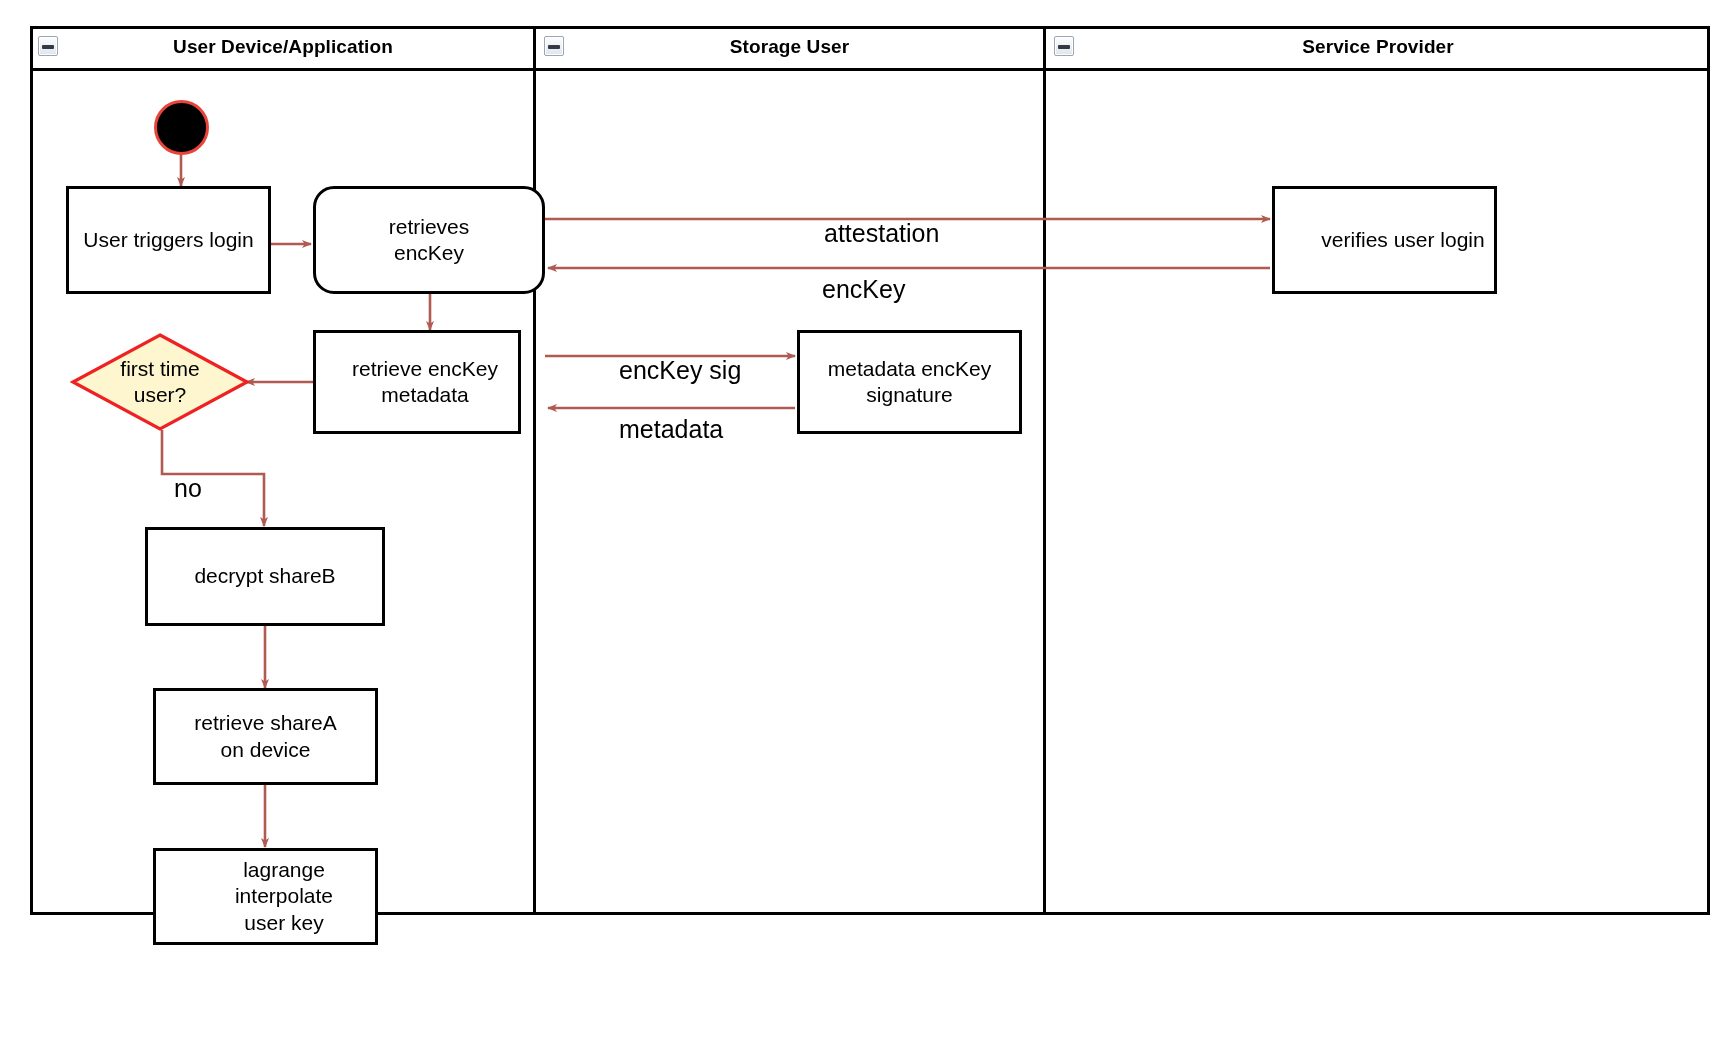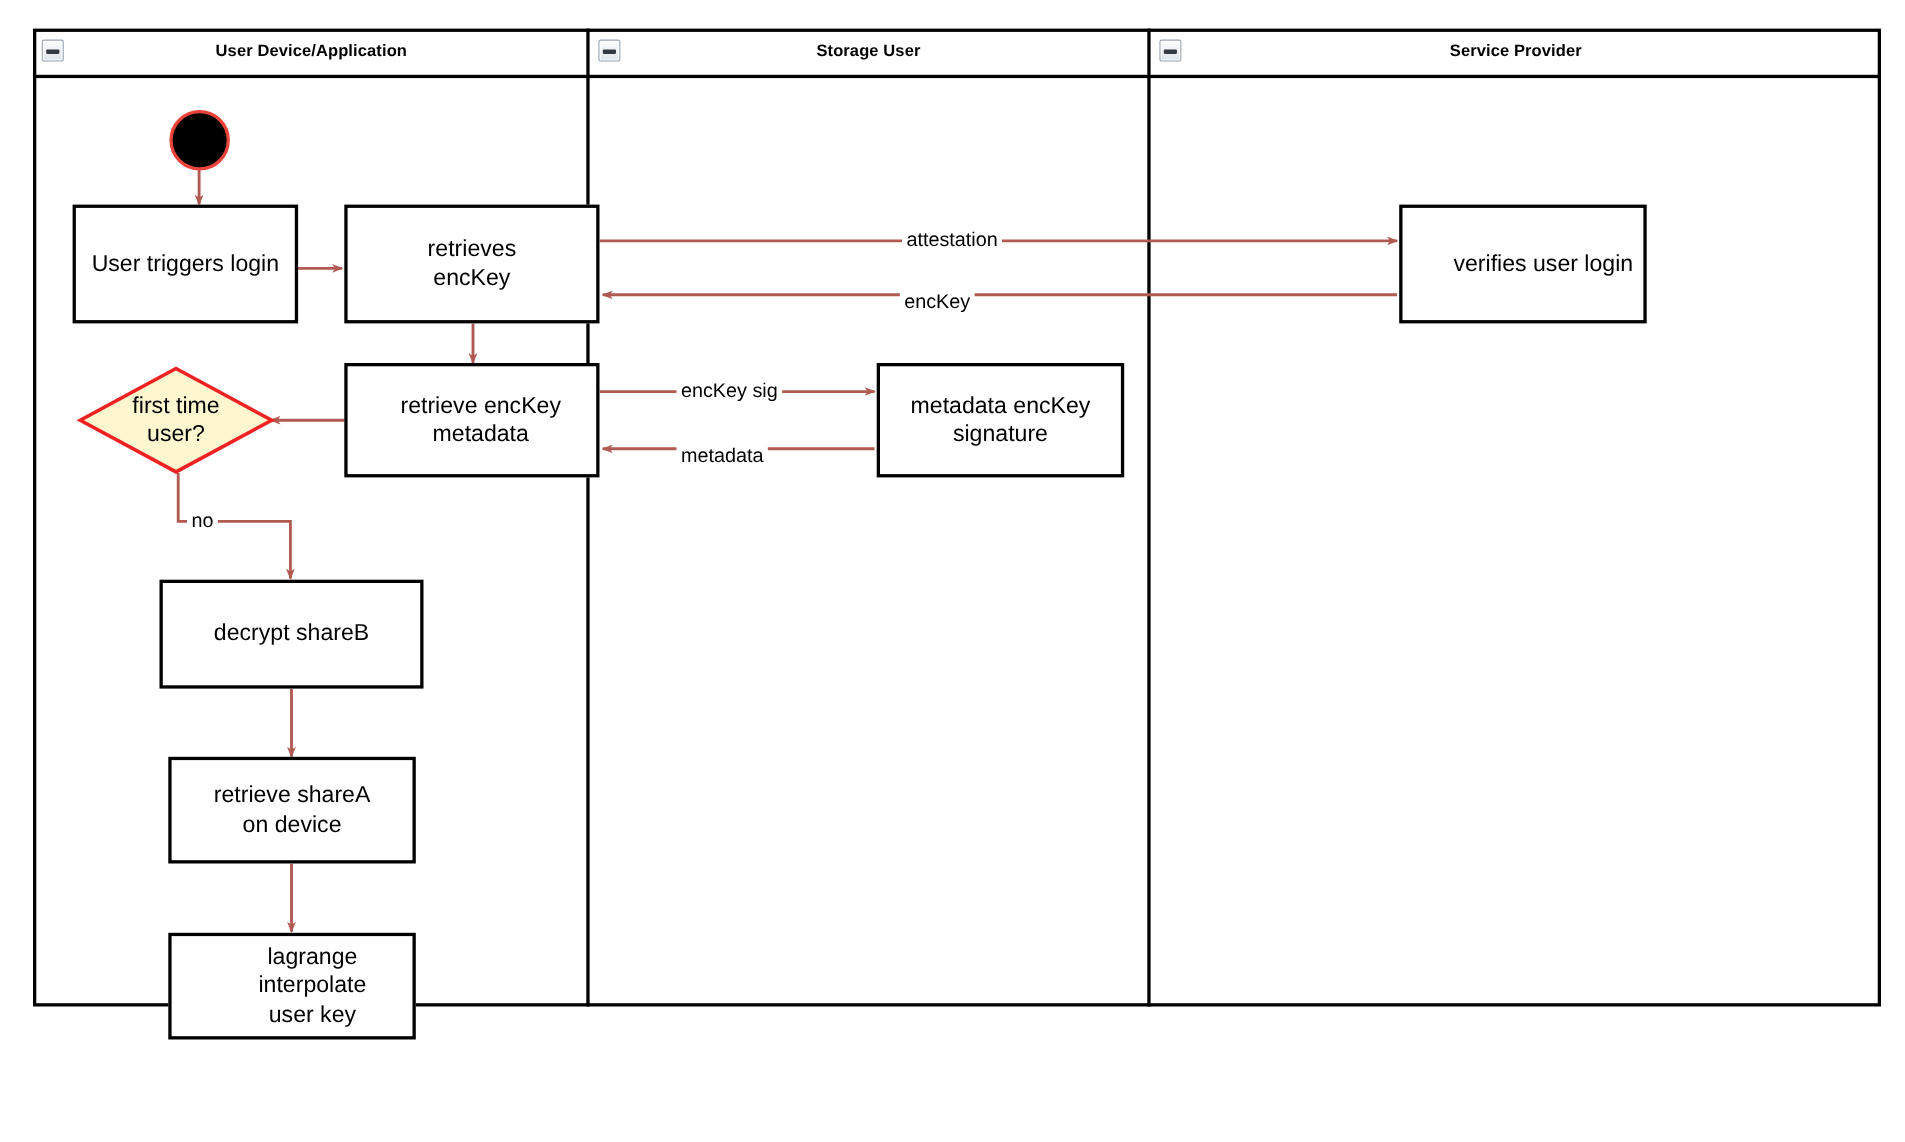--- a/index.html
+++ b/index.html
@@ -7,21 +7,21 @@
   #stage{position:relative;width:1732px;height:1038px;background:#ffffff;}
 
   
   .lane-frame{position:absolute;left:30px;top:26px;width:1680px;height:889px;
               border:3px solid #000;box-sizing:border-box;background:#fff;}
   .lane-header-rule{position:absolute;left:30px;top:68px;width:1680px;height:0;
               border-top:3px solid #000;}
   .lane-div{position:absolute;top:26px;width:0;height:889px;border-left:3px solid #000;}
 
   .lane-title{position:absolute;top:26px;height:42px;line-height:42px;
-              text-align:center;font-weight:bold;font-size:15px;color:#000;
+              text-align:center;font-weight:bold;font-size:19px;color:#000;
               letter-spacing:.1px;}
   .collapse-icon{position:absolute;top:36px;width:20px;height:20px;
               box-sizing:border-box;
               border:1px solid #9aa6b4;border-radius:2px;
               background:linear-gradient(#fdfdfe,#dfe5ec);
               box-shadow:inset 0 0 0 1px #ffffff;}
   .collapse-icon::before{content:"";position:absolute;left:3px;top:8px;
               width:12px;height:4px;background:#333a44;border-radius:1px;}
 
   
@@ -33,22 +33,22 @@
 
   .diamond-wrap{position:absolute;}
   .diamond-wrap svg{position:absolute;left:0;top:0;}
   .diamond-label{position:absolute;left:0;top:0;width:100%;height:100%;
         display:flex;align-items:center;justify-content:center;text-align:center;
         font-size:21px;color:#000000;line-height:1.22;white-space:pre-line;}
 
   
   .edges{position:absolute;left:0;top:0;width:1732px;height:1038px;pointer-events:none;}
 
-  .edge-label{position:absolute;font-size:18px;color:#000;background:#fff;
-        padding:0 4px;white-space:nowrap;line-height:1;}
+  .edge-label{position:absolute;font-size:25px;color:#000;background:#fff;
+        padding:0 4px;white-space:nowrap;line-height:1;margin-top:12px;}
 </style>
 </head>
 <body>
 
 <div id="stage">
 
   <div class="lane-frame"></div>
   <div class="lane-header-rule"></div>
   <div class="lane-div" style="left:533px;"></div>
   <div class="lane-div" style="left:1043px;"></div>
@@ -91,24 +91,24 @@
       <path d="M265,626 L265,688"></path>
 
       <path d="M265,785 L265,847"></path>
     </g>
   </svg>
 
   <div class="start-node" style="left:154px;top:100px;width:55px;height:55px;"></div>
 
   <div class="node" style="left:66px;top:186px;width:205px;height:108px;">User triggers login</div>
 
-  <div class="node" style="left:313px;top:186px;width:232px;height:108px;">retrieves
+  <div class="node" style="left:313px;top:186px;width:232px;height:108px;border-radius:21px;">retrieves
 encKey</div>
 
-  <div class="node" style="left:313px;top:330px;width:232px;height:104px;padding-left:22px;">retrieve encKey
+  <div class="node" style="left:313px;top:330px;width:208px;height:104px;padding-left:22px;">retrieve encKey
 metadata</div>
 
   <div class="diamond-wrap" style="left:70px;top:332px;width:180px;height:100px;">
     <svg width="180" height="100" viewBox="0 0 180 100">
       <polygon points="90,3 177,50 90,97 3,50" fill="#fdf6cf" stroke="#ee2222" stroke-width="3.2"></polygon>
     </svg>
     <div class="diamond-label">first time
 user?</div>
   </div>
 

